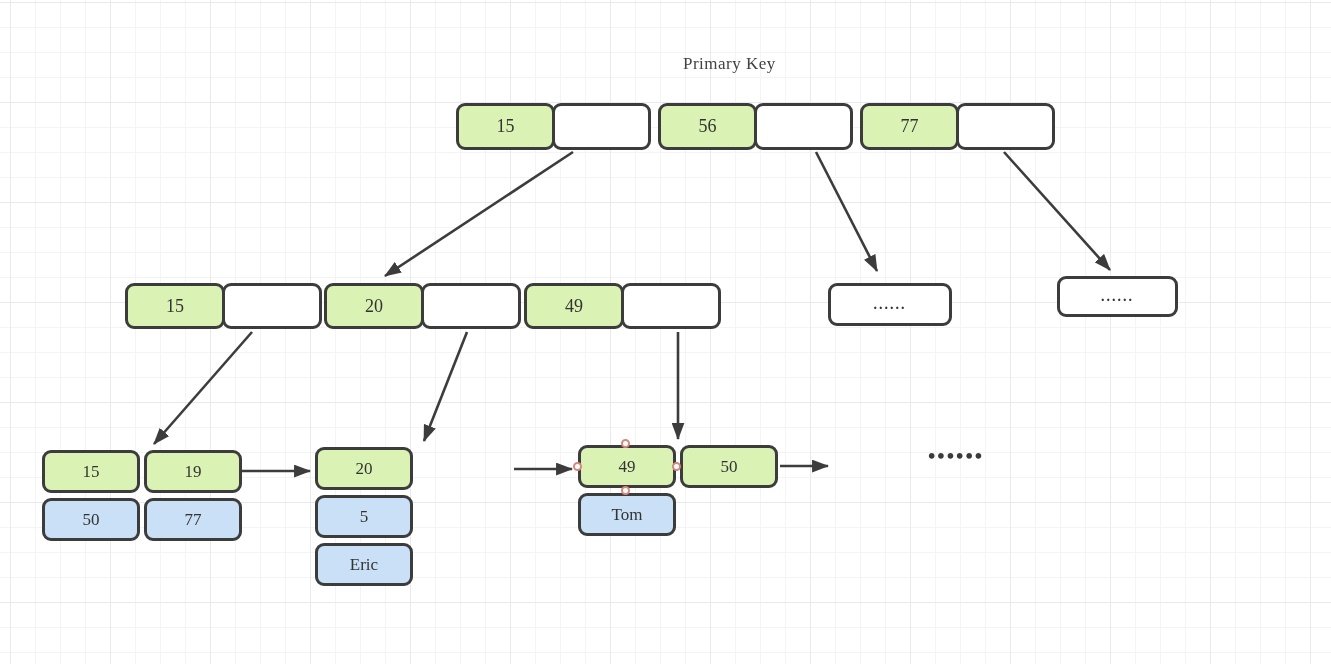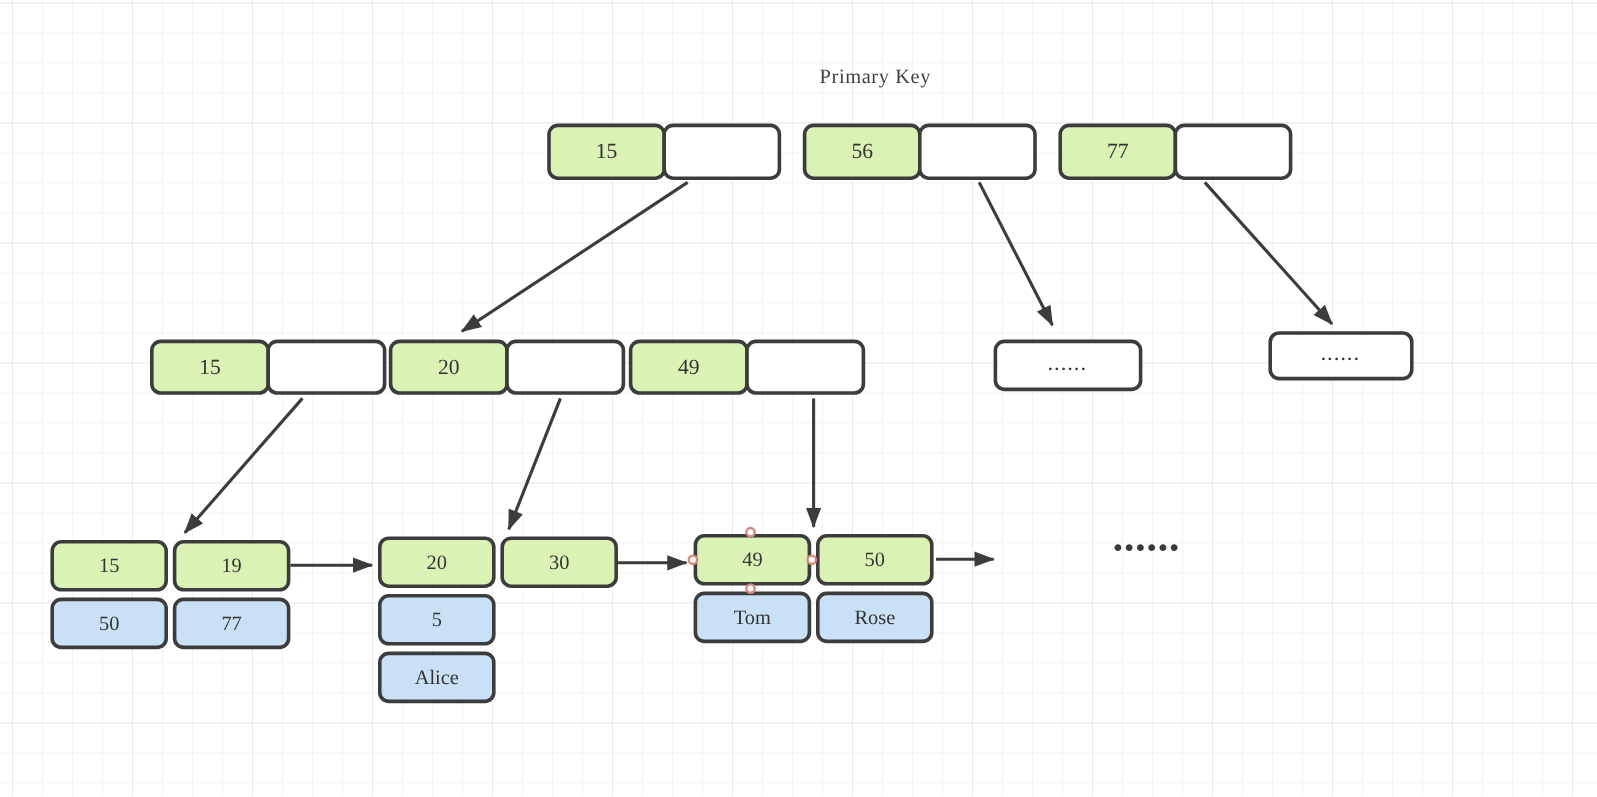--- a/index.html
+++ b/index.html
@@ -15,21 +15,21 @@
     background-size:100px 100px, 100px 100px, 25px 25px, 25px 25px;
     background-position:10px 2px;
     padding-left:12px;
   }
   .diagram-title {
     position:absolute; left:683px; top:54px;
     font-size:17px; color:#424242; letter-spacing:0.5px;
   }
   .node { position:absolute; display:flex; }
   .pair { display:flex; }
-  .pair + .pair { margin-left:18px; }
+  .pair + .pair { margin-left:7px; }
   .cell {
     box-sizing:border-box; width:99px; height:47px;
     border:3px solid #3c3c3c; border-radius:9px; background:#ffffff;
     display:flex; align-items:center; justify-content:center;
     font-size:18px; color:#333;
   }
   .pair .cell + .cell { margin-left:-3px; }
   .cell.green { background:#daf2b3; }
   .lvl2 .cell { width:100px; height:46px; }
   .dots-box {
@@ -108,38 +108,36 @@
     </div>
     <div class="leaf-row">
       <div class="leaf-cell blue">50</div>
       <div class="leaf-cell blue">77</div>
     </div>
   </div>
 
   <div class="leaf-group" style="left:315px; top:447px;">
     <div class="leaf-row">
       <div class="leaf-cell green">20</div>
-      <div class="leaf-cell green">30</div>
     </div>
     <div class="leaf-row">
       <div class="leaf-cell blue">5</div>
     </div>
     <div class="leaf-row">
-      <div class="leaf-cell blue">Alice</div>
+      <div class="leaf-cell blue">Eric</div>
     </div>
   </div>
 
   <div class="leaf-group" style="left:578px; top:445px;">
     <div class="leaf-row">
       <div class="leaf-cell green">49</div>
       <div class="leaf-cell green">50</div>
     </div>
     <div class="leaf-row">
       <div class="leaf-cell blue">Tom</div>
-      <div class="leaf-cell blue">Rose</div>
     </div>
   </div>
 
   <div class="leaf-ellipsis">••••••</div>
 
   <div class="handle" style="left:621px; top:439px;"></div>
   <div class="handle" style="left:573px; top:462px;"></div>
   <div class="handle" style="left:672px; top:462px;"></div>
   <div class="handle" style="left:621px; top:486px;"></div>
 

